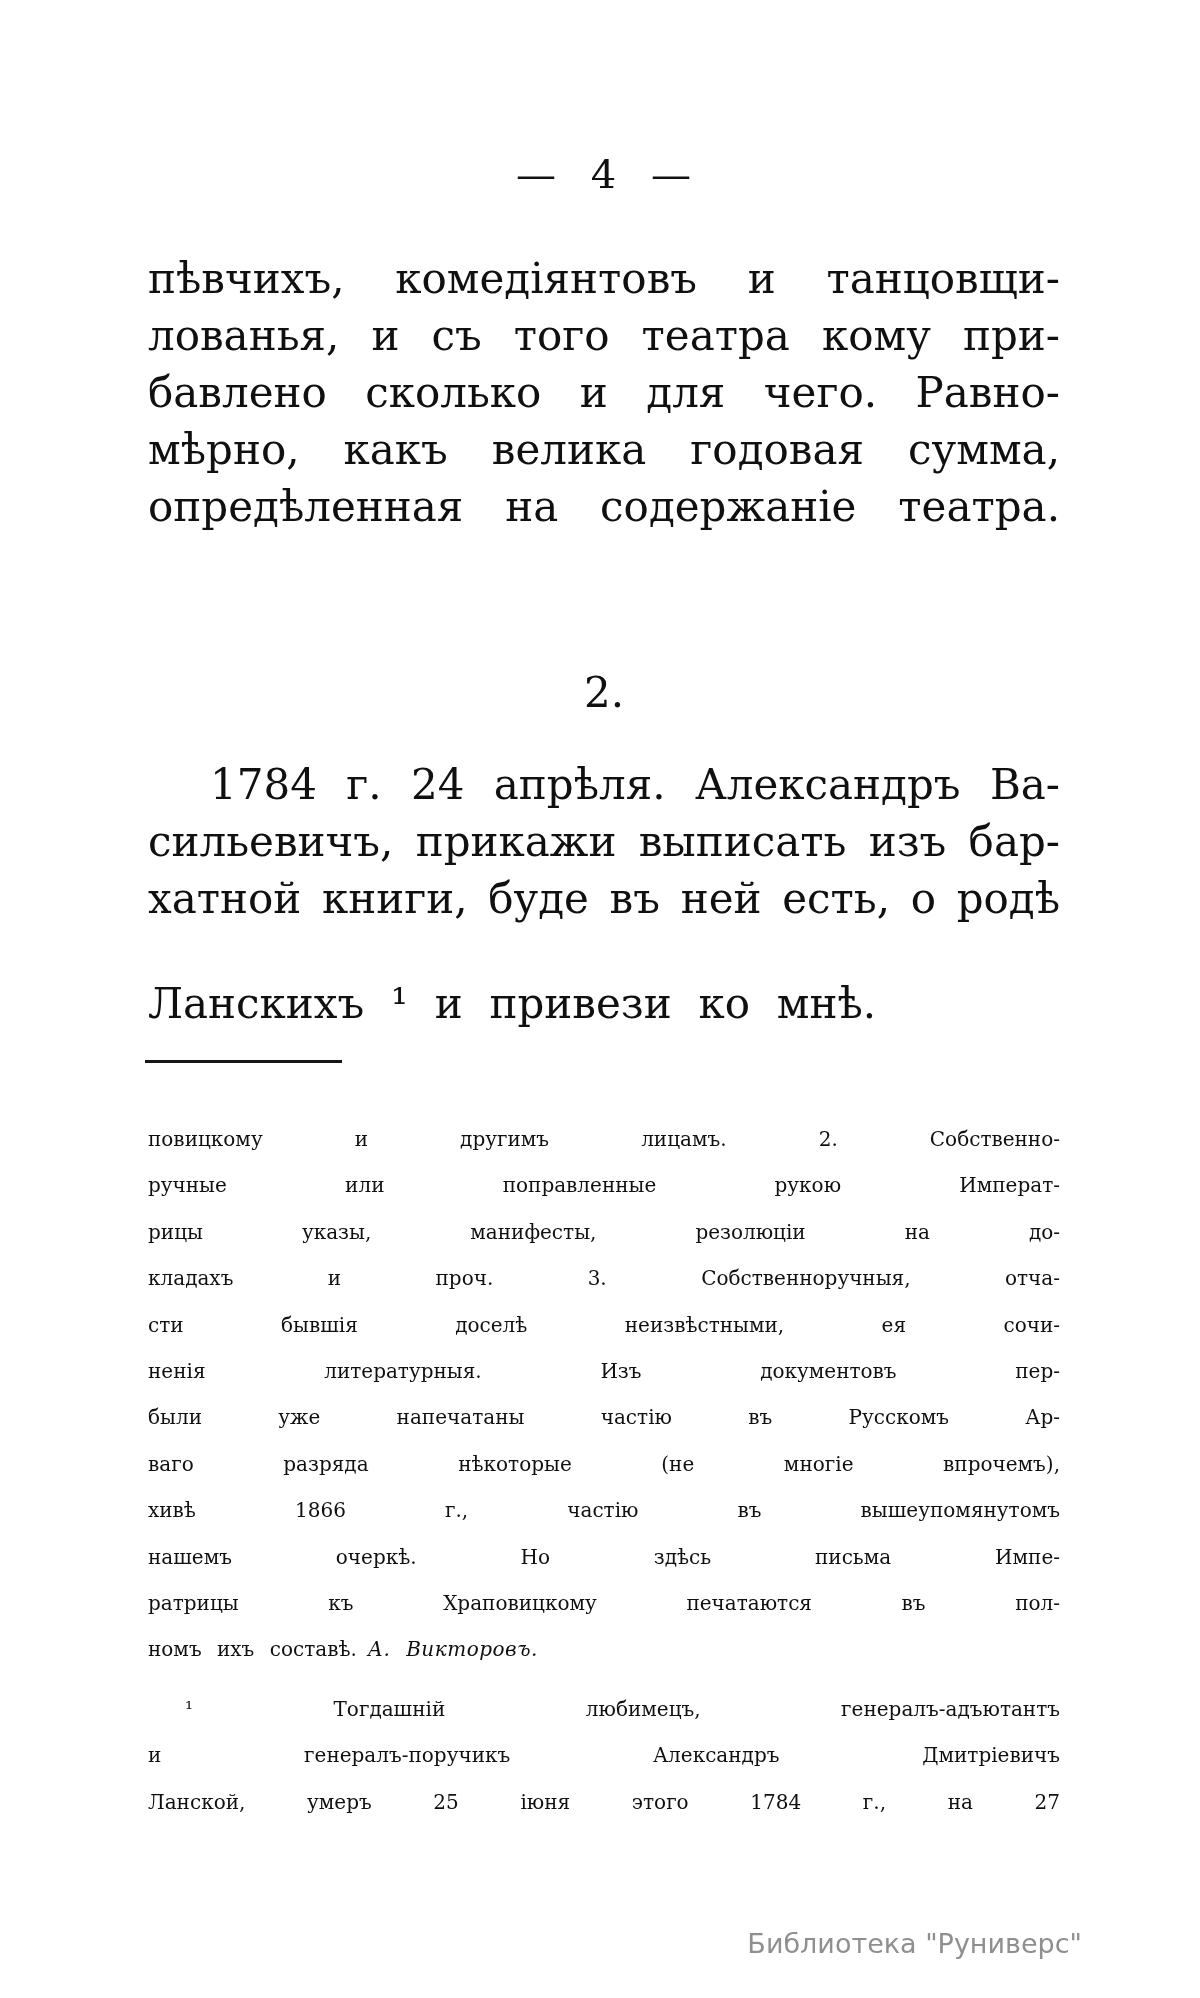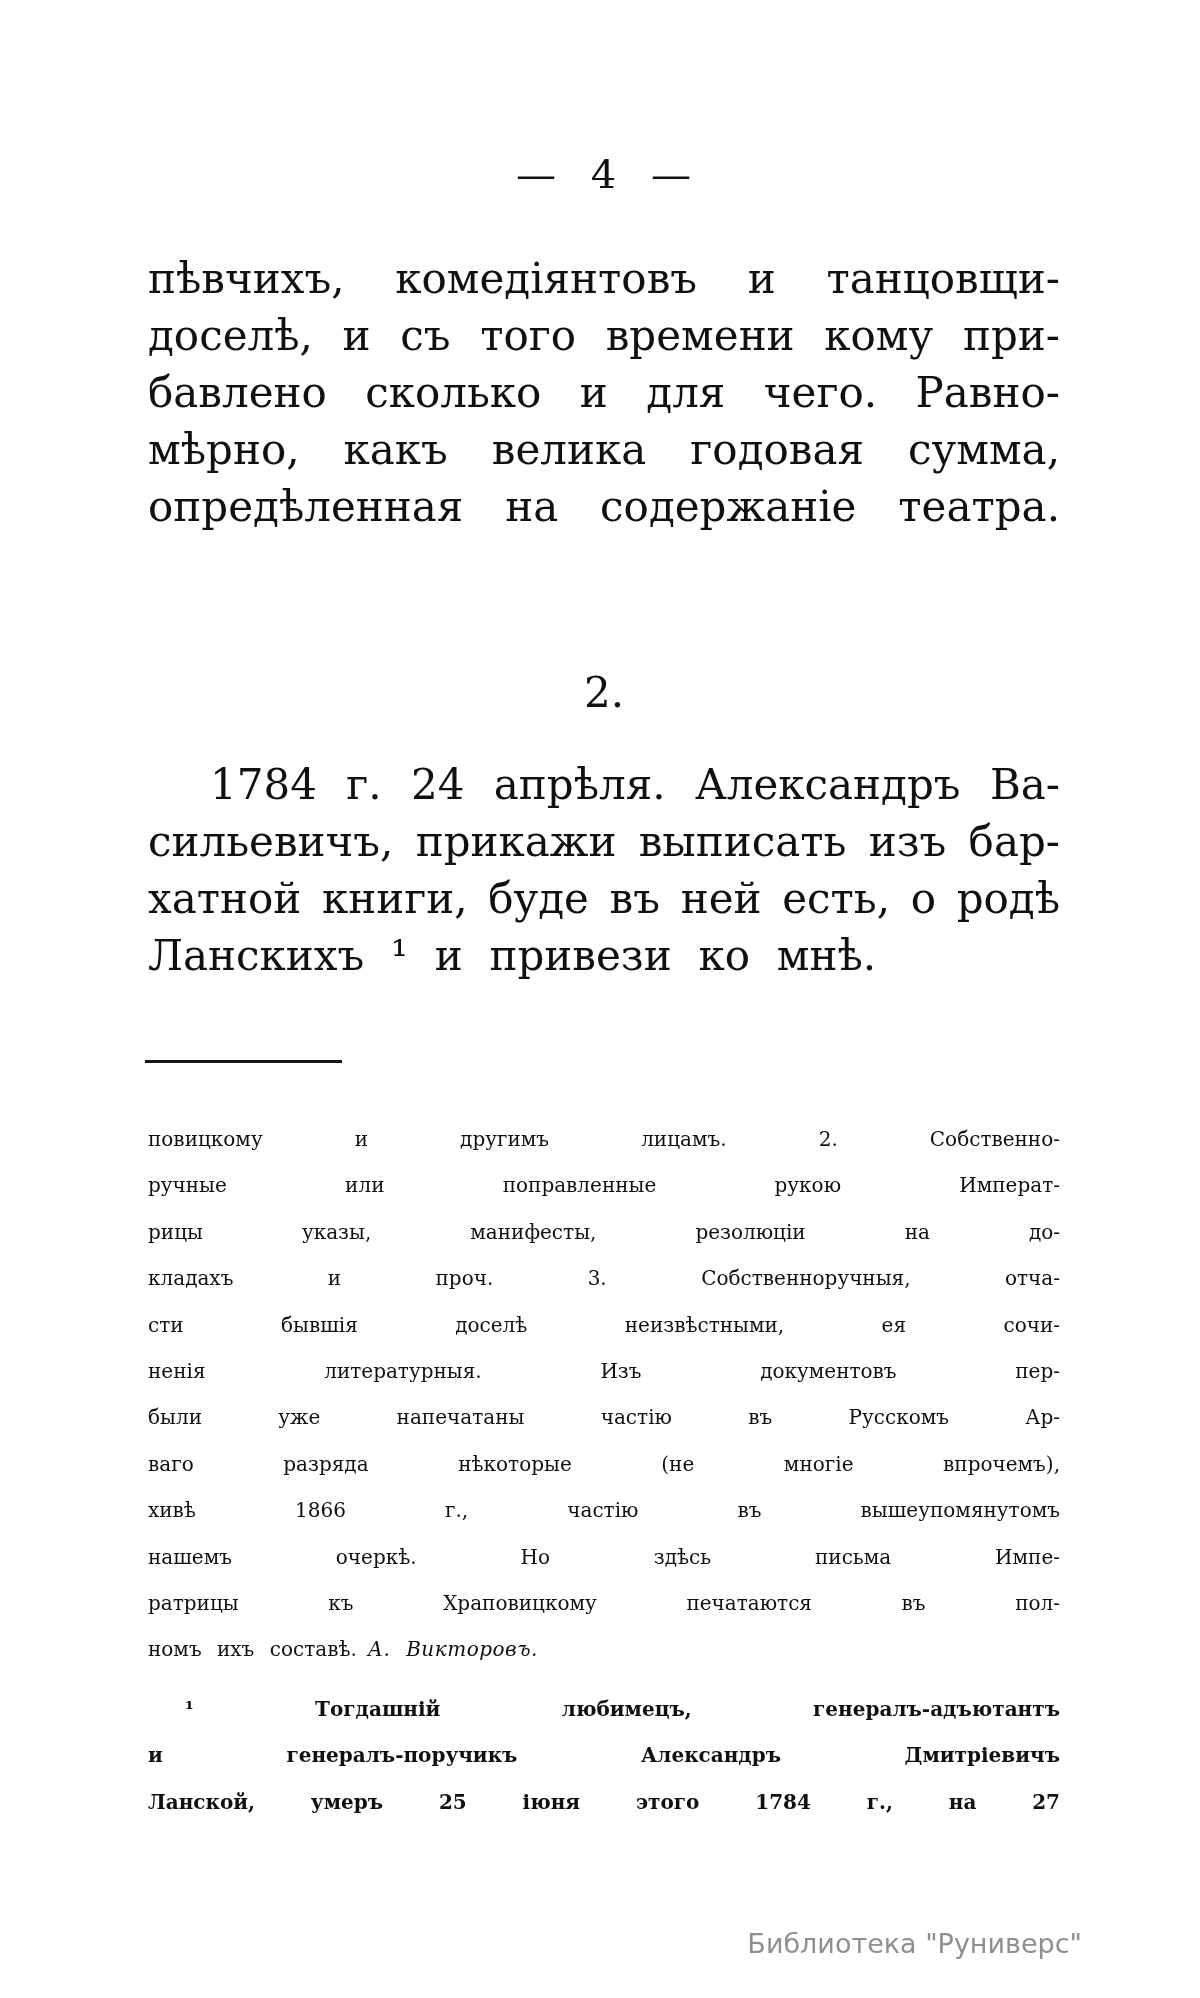--- a/index.html
+++ b/index.html
@@ -50,41 +50,42 @@
   .para2 { top: 756px; }
 
   .tline {
     text-align: justify;
     text-align-last: justify;
   }
   .tline.endline {
     text-align: right;
     text-align-last: left;
     word-spacing: 0.32em;
+    margin-top: 48px;
   }
   .indent1 { padding-left: 62px; }
 
   
   .footnote-rule {
     top: 1060px;
     left: 145px;
     width: 197px;
     height: 3px;
     background: #161616;
   }
 
   
   .footnote-text {
     left: 148px;
     width: 912px;
     font-size: 20px;
     line-height: 46.4px;
   }
   .fn-cont { top: 1116px; }
-  .fn-note1 { top: 1686px; font-weight: bold; }
+  .fn-note1 { top: 1686px; }
   .indent2 { padding-left: 37px; }
   .fn-endline {
     text-align: right;
     text-align-last: left;
     word-spacing: 0.45em;
   }
   .signature {
     font-style: italic;
     margin-left: 0.55em;
     letter-spacing: 0.5px;
@@ -102,21 +103,21 @@
 </style>
 </head>
 <body>
 
 <div class="page">
 
   <div class="abs page-number">— 4 —</div>
 
   <section class="abs body-text para1">
     <div class="tline">пѣвчихъ, комедіянтовъ и танцовщи-</div>
-    <div class="tline">доселѣ, и съ того времени кому при-</div>
+    <div class="tline">лованья, и съ того театра кому при-</div>
     <div class="tline">бавлено сколько и для чего. Равно-</div>
     <div class="tline">мѣрно, какъ велика годовая сумма,</div>
     <div class="tline">опредѣленная на содержаніе театра.</div>
   </section>
 
   <div class="abs section-number">2.</div>
 
   <section class="abs body-text para2">
     <div class="tline indent1">1784 г. 24 апрѣля. Александръ Ва-</div>
     <div class="tline">сильевичъ, прикажи выписать изъ бар-</div>

